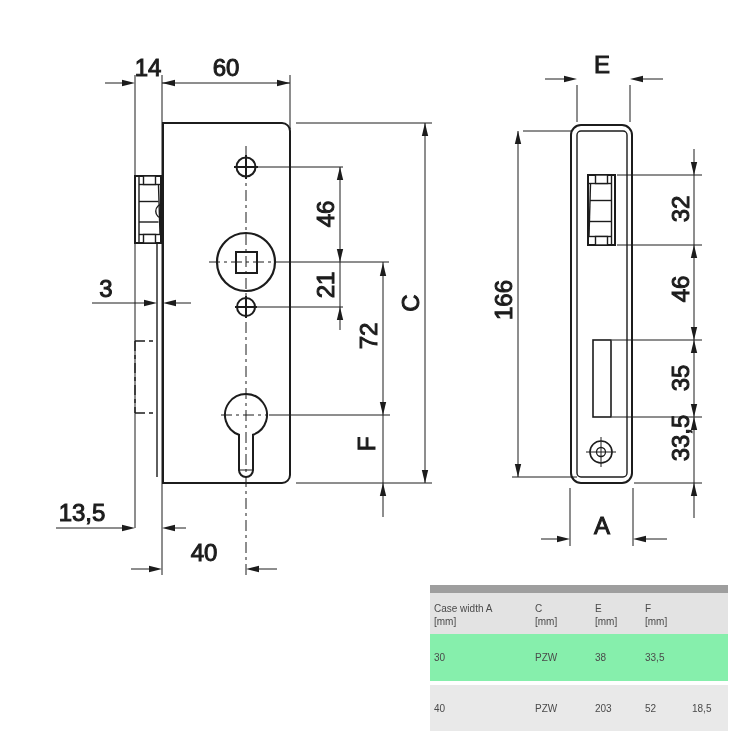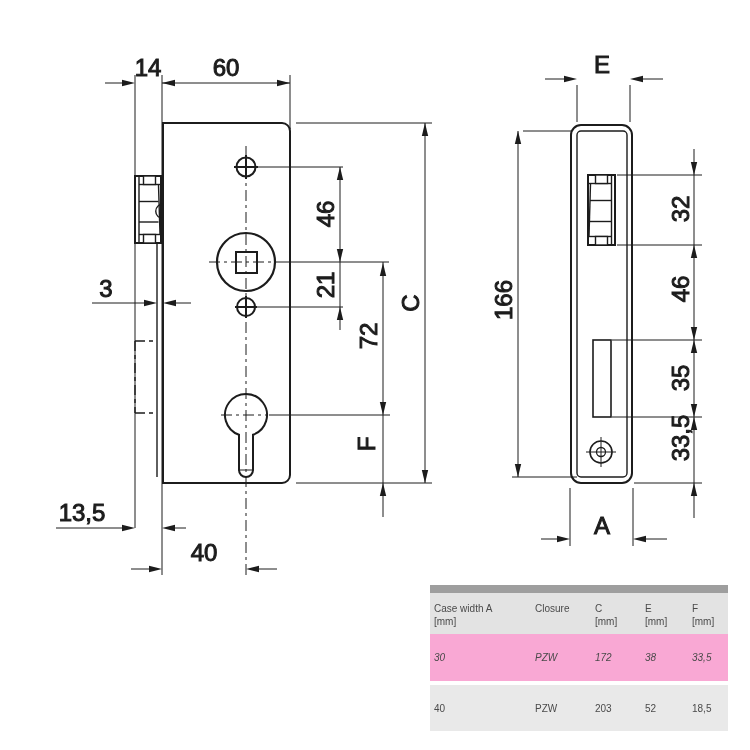--- a/index.html
+++ b/index.html
@@ -6,21 +6,21 @@
   body{width:750px;height:750px;position:relative;font-family:"Liberation Sans",sans-serif;}
   #drawing{position:absolute;left:0;top:0;}
   svg text{font-family:"Liberation Sans",sans-serif;font-size:24px;fill:#1c1c1c;}
   
   #spec-table{position:absolute;left:430px;top:585px;width:298px;color:#4a4a4a;
               font-size:10px;line-height:13px;}
   #spec-table .topstrip{height:8px;background:#9e9e9e;}
   .trow{display:grid;grid-template-columns:101px 60px 50px 47px 40px;padding-left:4px;box-sizing:border-box;}
   .thead{background:#e3e3e3;height:41px;}
   .thead .cell{padding-top:9px;}
-  .tr1{background:#f9a8d4;height:47px;font-style:italic;}
+  .tr1{background:#86efac;height:47px;}
   .tr2{background:#e9e9e9;height:46px;}
   .tgap{height:4px;background:#ffffff;}
   .tr1 .cell,.tr2 .cell{display:flex;align-items:center;}
   .cell span{display:block;}
 </style>
 </head>
 <body>
 
 <svg id="drawing" width="750" height="585" viewBox="0 0 750 585">
 
@@ -214,41 +214,36 @@
 
 <div id="spec-table">
   <div class="topstrip"></div>
 
   <div class="trow thead">
     <div class="cell">
       <span>Case width A</span>
       <span>[mm]</span>
     </div>
     <div class="cell">
-      <span>Closure</span>
-      <span></span>
-    </div>
-    <div class="cell">
       <span>C</span>
       <span>[mm]</span>
     </div>
     <div class="cell">
       <span>E</span>
       <span>[mm]</span>
     </div>
     <div class="cell">
       <span>F</span>
       <span>[mm]</span>
     </div>
   </div>
 
   <div class="trow tr1">
     <div class="cell">30</div>
     <div class="cell">PZW</div>
-    <div class="cell">172</div>
     <div class="cell">38</div>
     <div class="cell">33,5</div>
   </div>
 
   <div class="tgap"></div>
 
   <div class="trow tr2">
     <div class="cell">40</div>
     <div class="cell">PZW</div>
     <div class="cell">203</div>

